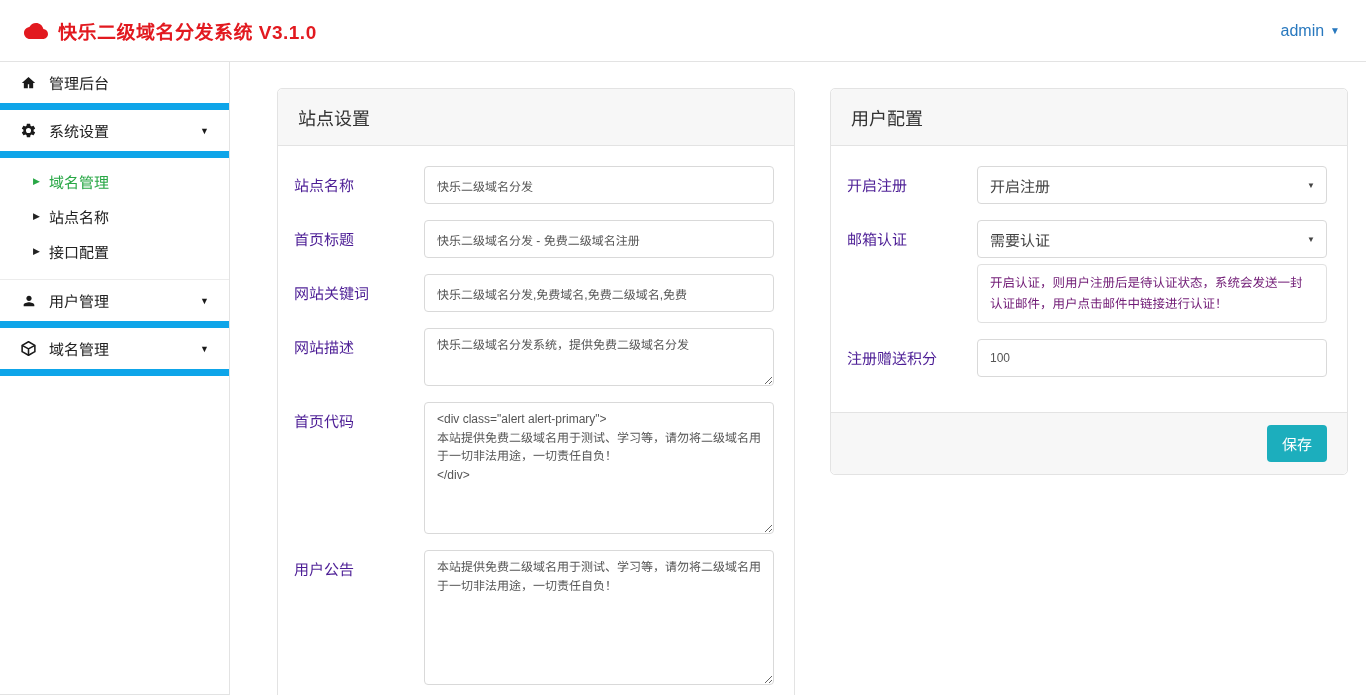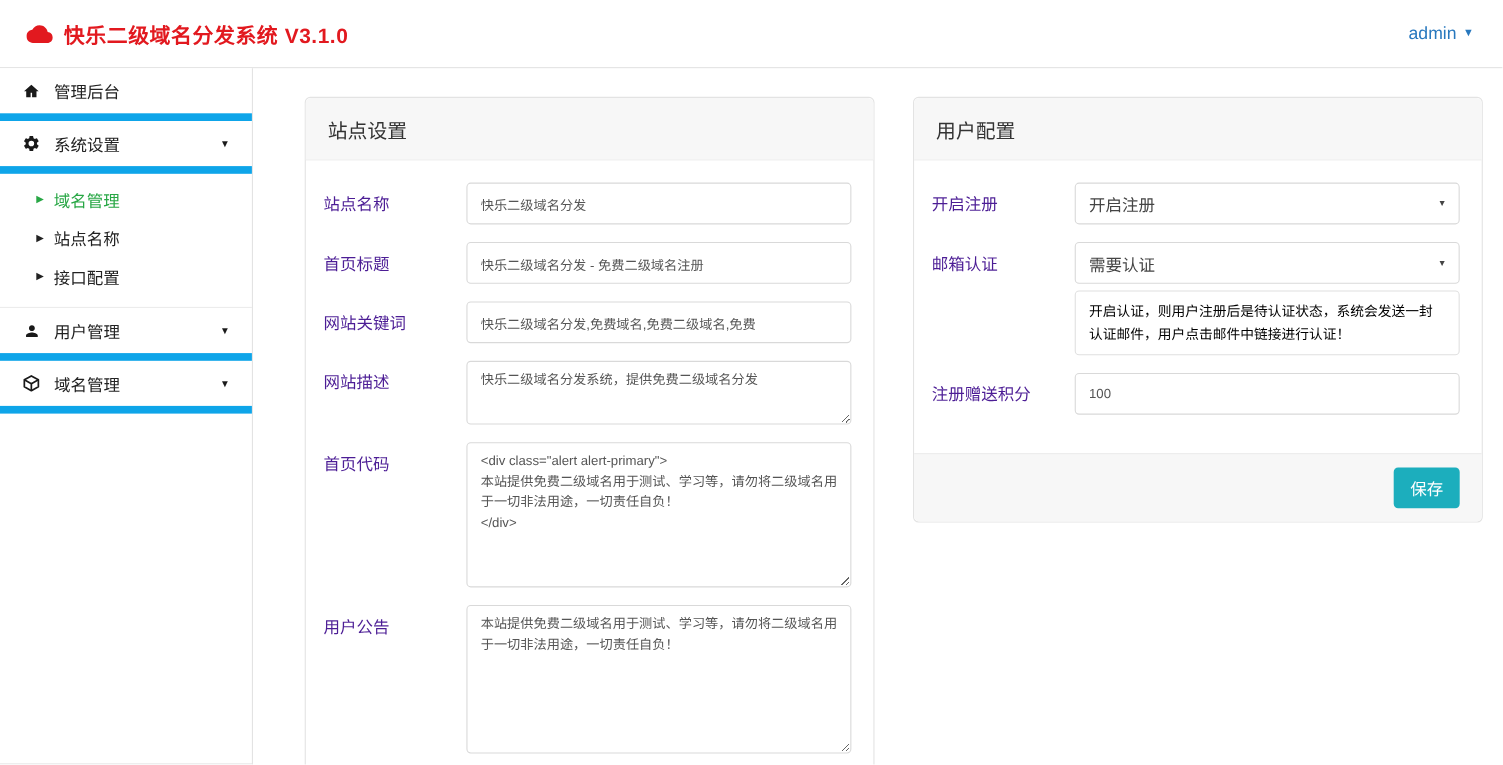--- a/index.html
+++ b/index.html
@@ -56,21 +56,21 @@
   textarea.ctl{resize:vertical;line-height:1.55;display:block;}
   .ta-desc{height:58px;}
   .ta-code{height:132px;}
   .ta-notice{height:135px;}
   .select{position:relative;height:38px;border:1px solid var(--input-border);border-radius:4px;
     padding:8px 28px 8px 12px;font-size:15px;color:#444;background:#fff;cursor:pointer;
     white-space:nowrap;overflow:hidden;}
   .select .sel-caret{position:absolute;right:11px;top:50%;transform:translateY(-50%);
     font-size:8px;color:#444;}
   .help-box{margin-top:6px;border:1px solid #e0e0e0;border-radius:4px;padding:8px 12px;
-    font-size:12.5px;line-height:1.65;color:#000000;}
+    font-size:12.5px;line-height:1.65;color:#701a75;}
   .row-gap-lg{margin-bottom:0;}
   .card-footer{background:#f7f7f7;border-top:1px solid var(--border);padding:12px 20px;
     display:flex;justify-content:flex-end;border-radius:0 0 5px 5px;margin-top:35px;}
   .btn-save{background:var(--save-teal);color:#fff;border:none;border-radius:4px;
     padding:8px 15px;font-size:15px;cursor:pointer;
     font-family:Liberation Sans, sans-serif;}
 </style>
 </head>
 <body>
 

